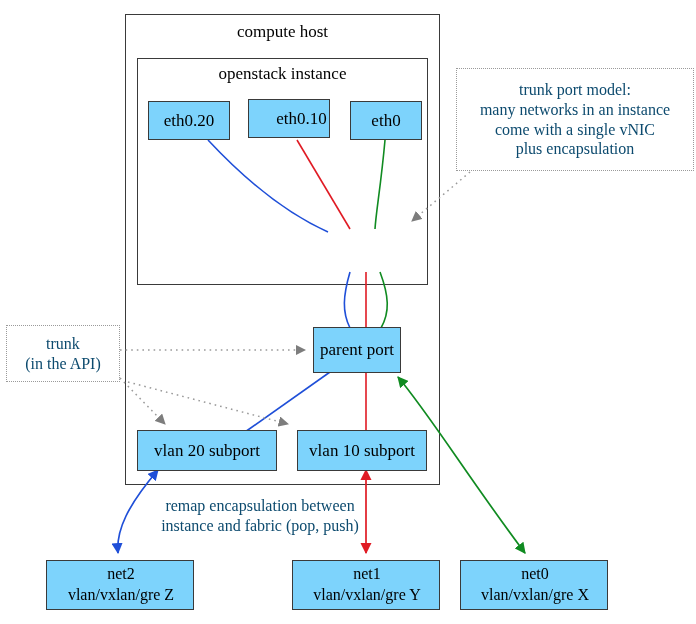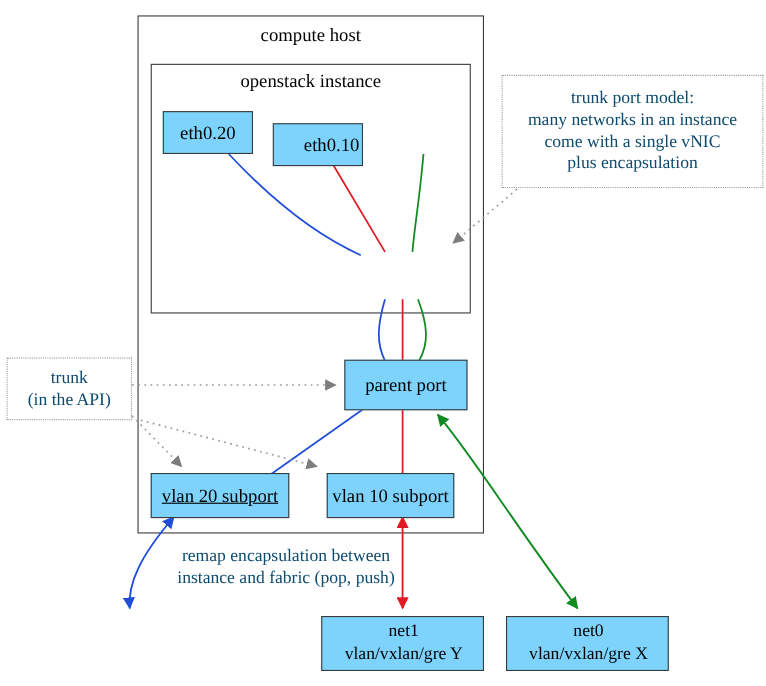--- a/index.html
+++ b/index.html
@@ -110,36 +110,43 @@
     <path d="M 120 350 L 305 350" stroke="#9a9a9a" stroke-width="1.5" fill="none" stroke-dasharray="1.6 4" marker-end="url(#ah-gray)"></path>
 
     <path d="M 120 378 L 165 424" stroke="#9a9a9a" stroke-width="1.5" fill="none" stroke-dasharray="1.6 4" marker-end="url(#ah-gray)"></path>
 
     <path d="M 128 382 L 288 424" stroke="#9a9a9a" stroke-width="1.5" fill="none" stroke-dasharray="1.6 4" marker-end="url(#ah-gray)"></path>
   </svg>
 
   <div class="box solidbg ctr" style="left:148px; top:101px; width:82px; height:39px;">
     <span class="fs17">eth0.20</span>
   </div>
-  <div class="box solidbg ctr" style="left:248px; top:112px; width:82px; height:39px;padding-left:25px;">
+  <div class="box solidbg ctr" style="left:248px; top:99px; width:82px; height:39px;padding-left:25px;">
     <span class="fs17">eth0.10</span>
+  </div>
+  <div class="box solidbg ctr" style="left:350px; top:101px; width:72px; height:39px;">
+    <span class="fs17">eth0</span>
   </div>
 
 
-  <div class="box solidbg ctr" style="left:313px; top:327px; width:112px; height:46px;">
+  <div class="box solidbg ctr" style="left:313px; top:327px; width:88px; height:46px;">
     <span class="fs17">parent port</span>
   </div>
 
-  <div class="box solidbg ctr" style="left:137px; top:430px; width:126px; height:41px;text-decoration:underline;">
+  <div class="box solidbg ctr" style="left:137px; top:430px; width:140px; height:41px;">
     <span class="fs17">vlan 20 subport</span>
   </div>
-  <div class="box solidbg ctr" style="left:297px; top:430px; width:116px; height:41px;">
+  <div class="box solidbg ctr" style="left:297px; top:430px; width:130px; height:41px;">
     <span class="fs17">vlan 10 subport</span>
   </div>
 
+  <div class="box solidbg" style="left:46px; top:560px; width:148px; height:50px;">
+    <div class="label fs16" style="left:0; top:4px; width:148px;">net2</div>
+    <div class="label fs16" style="left:0; top:25px; width:148px;">vlan/vxlan/gre Z</div>
+  </div>
 
   <div class="box solidbg" style="left:292px; top:560px; width:148px; height:50px;">
     <div class="label fs16" style="left:0; top:4px; width:148px;">net1</div>
     <div class="label fs16" style="left:0; top:25px; width:148px;">vlan/vxlan/gre Y</div>
   </div>
 
   <div class="box solidbg" style="left:460px; top:560px; width:148px; height:50px;padding-left:41px;">
     <div class="label fs16" style="left:0; top:4px; width:148px;">net0</div>
     <div class="label fs16" style="left:0; top:25px; width:148px;">vlan/vxlan/gre X</div>
   </div>

